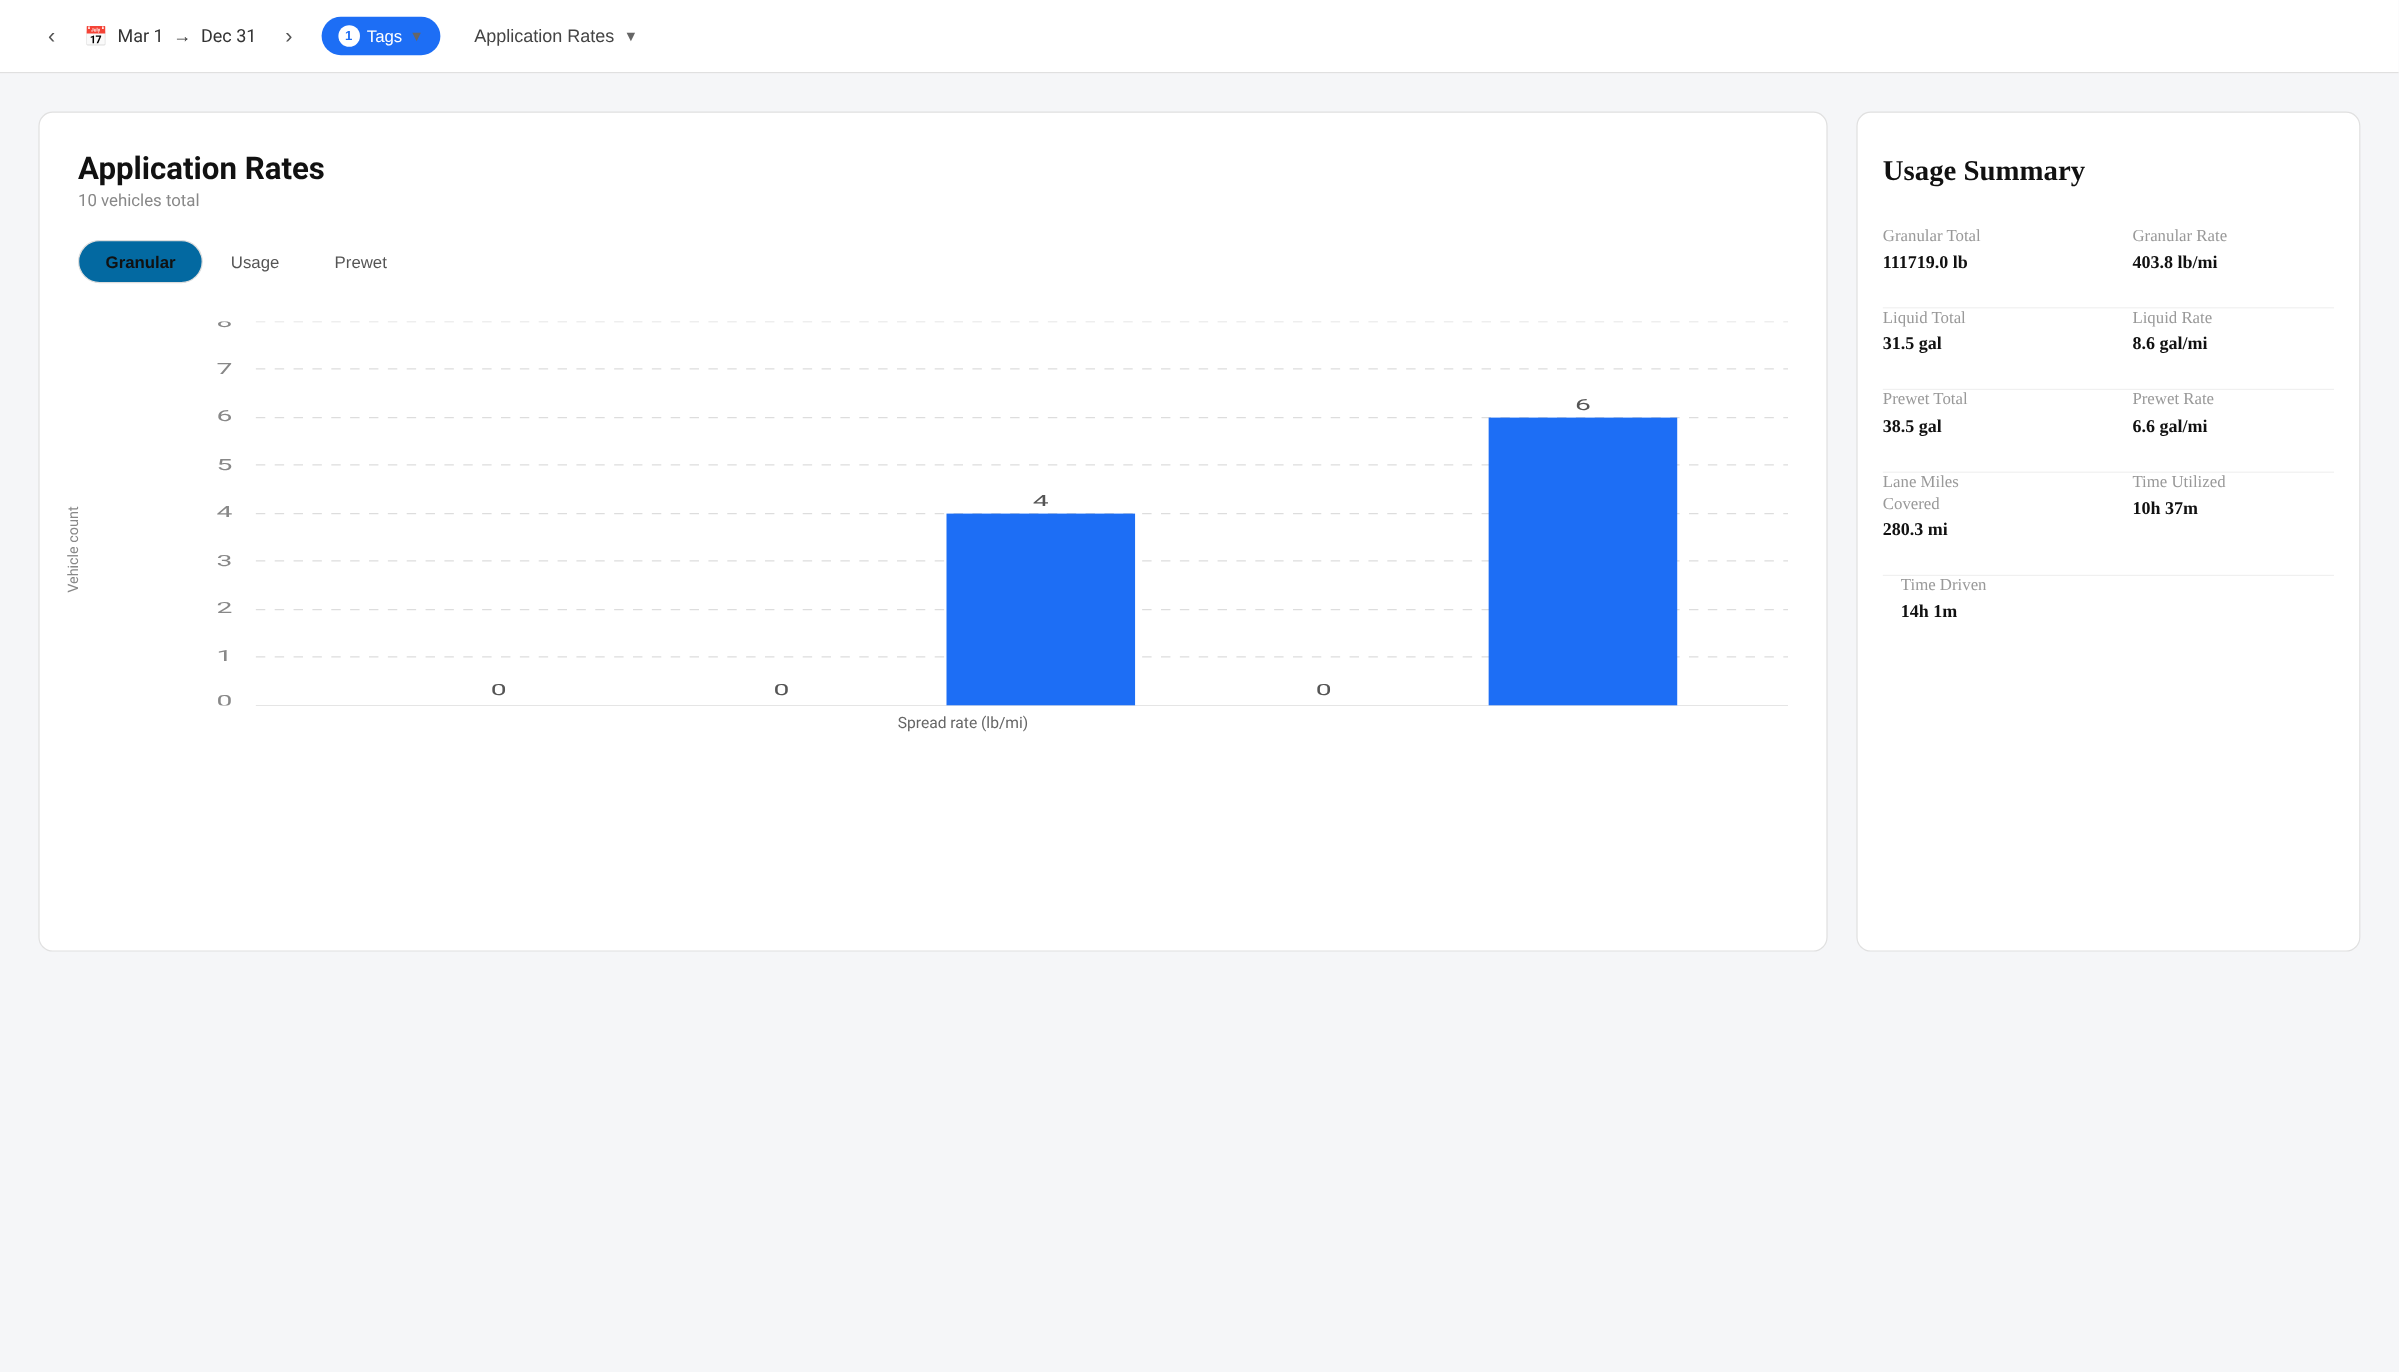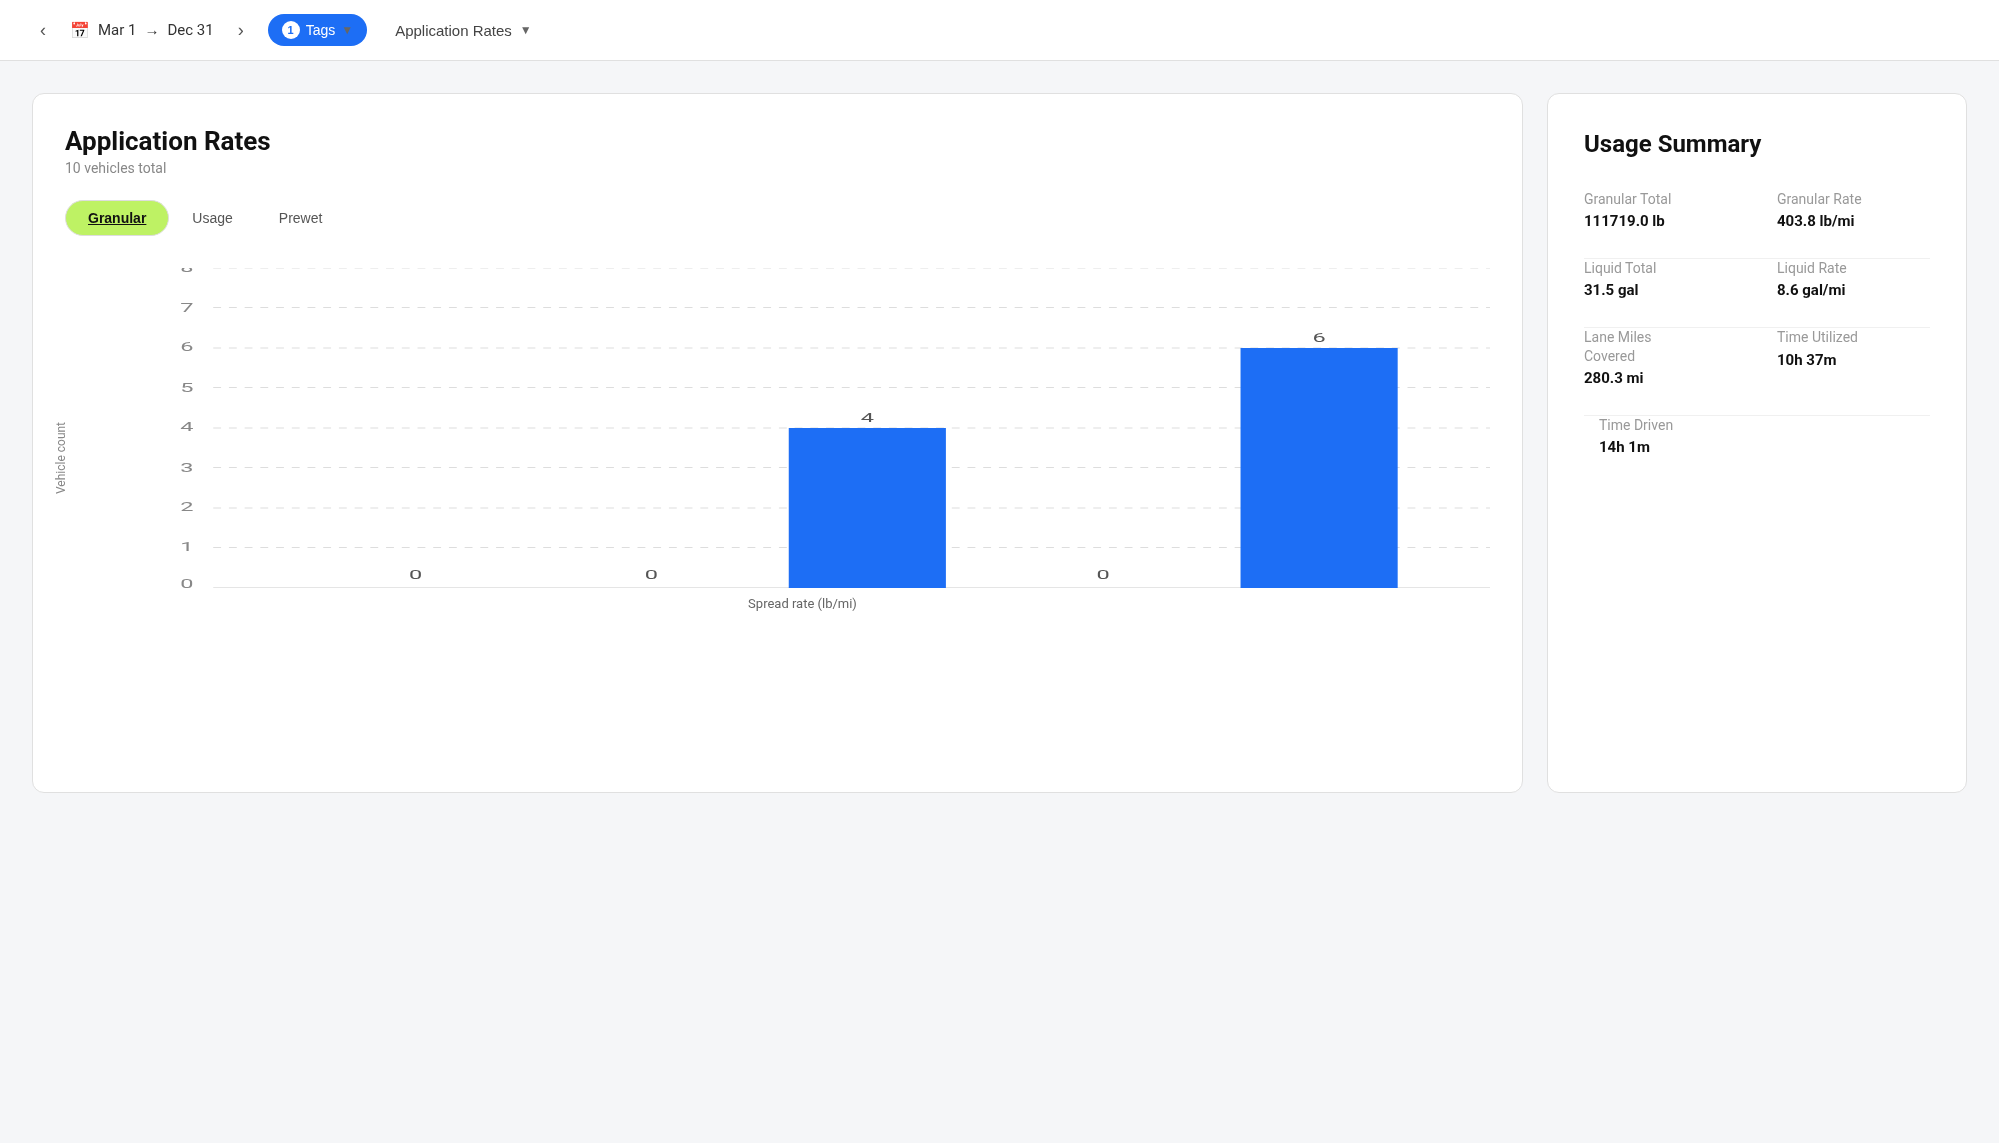--- a/index.html
+++ b/index.html
@@ -113,25 +113,24 @@
       padding: 9px 22px;
       font-size: 14px;
       font-weight: 500;
       color: #555;
       cursor: pointer;
       border: 1px solid transparent;
       border-radius: 20px;
       background: none;
     }
     .tab.active {
-      background: #bef264;
+      background: #0369a1;
       color: #111;
       font-weight: 700;
       border-color: #ddd;
-      text-decoration: underline;
     }
 
     
     .chart-area {
       position: relative;
       height: 380px;
       padding-left: 50px;
       padding-bottom: 60px;
     }
     .chart-inner {
@@ -157,23 +156,24 @@
       font-size: 13px;
       color: #666;
       margin-top: 8px;
     }
 
     
     .summary-card {
       background: #ffffff;
       border: 1px solid #e0e0e0;
       border-radius: 12px;
-      padding: 36px 36px;
+      padding: 36px 21px;
       width: 420px;
       min-height: 700px;
+      font-family: Liberation Serif, serif;
     }
     .summary-title {
       font-size: 24px;
       font-weight: 700;
       color: #111;
       margin-bottom: 32px;
     }
     .summary-row {
       display: flex;
       gap: 40px;
@@ -303,20 +303,30 @@
       <div class="summary-col">
         <div class="summary-label">Liquid Total</div>
         <div class="summary-value">31.5 gal</div>
       </div>
       <div class="summary-col">
         <div class="summary-label">Liquid Rate</div>
         <div class="summary-value">8.6 gal/mi</div>
       </div>
     </div>
 
+    <div class="summary-row">
+      <div class="summary-col">
+        <div class="summary-label">Prewet Total</div>
+        <div class="summary-value">38.5 gal</div>
+      </div>
+      <div class="summary-col">
+        <div class="summary-label">Prewet Rate</div>
+        <div class="summary-value">6.6 gal/mi</div>
+      </div>
+    </div>
 
     <div class="summary-row">
       <div class="summary-col">
         <div class="summary-label">Lane Miles<br>Covered</div>
         <div class="summary-value">280.3 mi</div>
       </div>
       <div class="summary-col">
         <div class="summary-label">Time Utilized</div>
         <div class="summary-value">10h 37m</div>
       </div>

